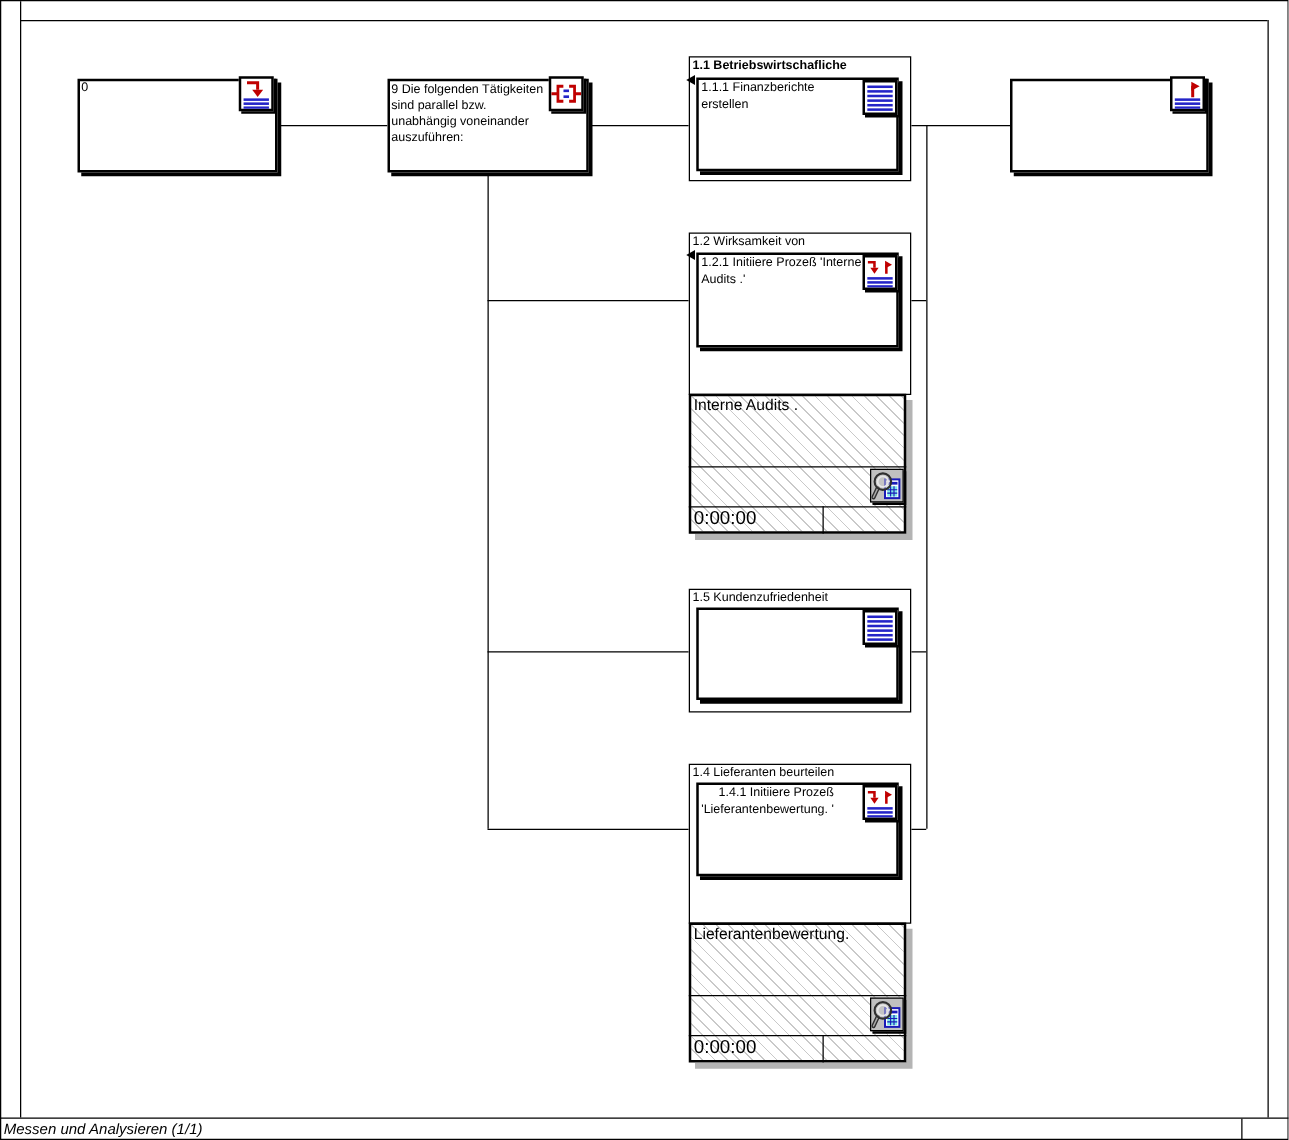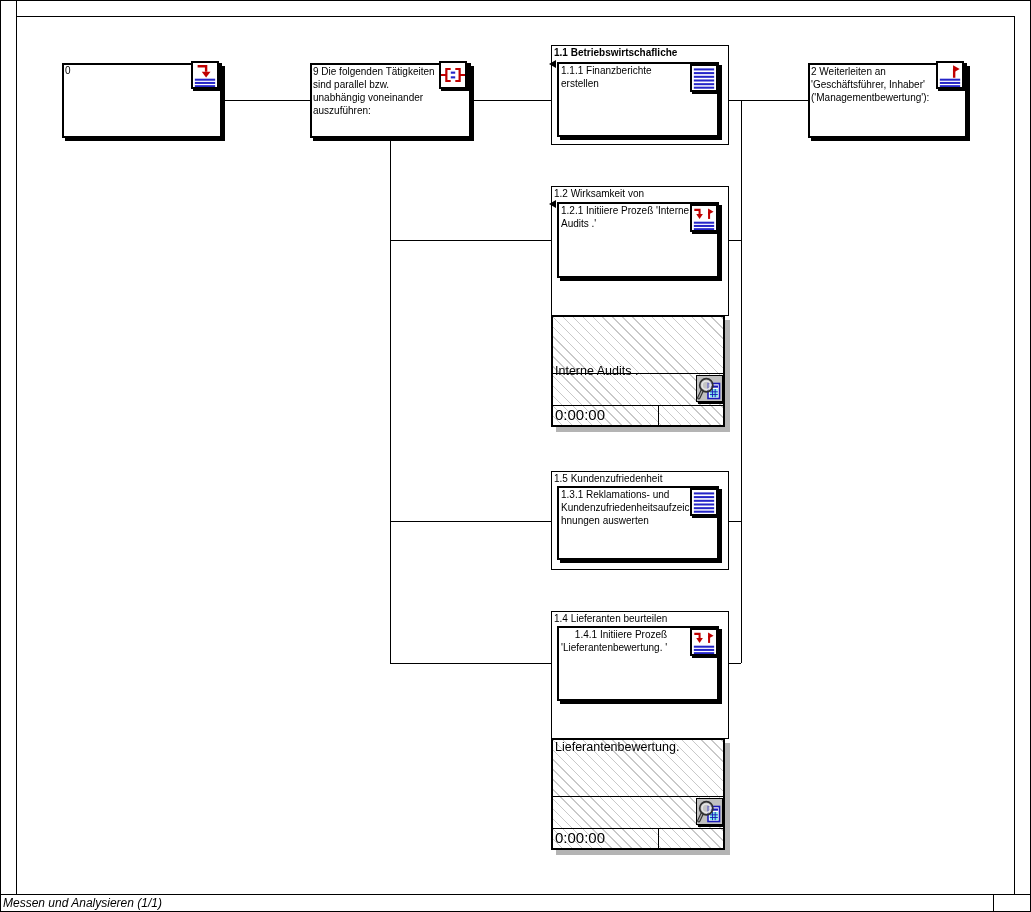--- a/index.html
+++ b/index.html
@@ -50,21 +50,21 @@
 
   <div class="abs group" style="left:551px;top:45px;width:178px;height:100px;"></div>
   <div class="abs group" style="left:551px;top:186px;width:178px;height:130px;"></div>
   <div class="abs group" style="left:551px;top:471px;width:178px;height:99px;"></div>
   <div class="abs group" style="left:551px;top:611px;width:178px;height:128px;"></div>
 
   <div class="abs hatch" style="left:551px;top:315px;width:174px;height:112px;"></div>
   <div class="abs hdiv" style="left:551px;top:373px;width:174px;height:1px;"></div>
   <div class="abs hdiv" style="left:551px;top:405px;width:174px;height:1px;"></div>
   <div class="abs hdiv" style="left:658px;top:405px;width:1px;height:22px;"></div>
-  <div class="abs stitle" style="left:555px;top:317px;margin-top:47px;">Interne Audits .</div>
+  <div class="abs stitle" style="left:555px;top:317px;">Interne Audits .</div>
   <div class="abs sdur" style="left:555px;top:408px;">0:00:00</div>
   <div class="abs mag" style="left:696px;top:375px;">
       <svg viewBox="0 0 25 25">
         <rect x="11" y="7.5" width="11.5" height="15" fill="#ffffff" stroke="#1a1ab8" stroke-width="1.6"></rect>
         <rect x="12.5" y="9.5" width="8.5" height="2.2" fill="#1a1ab8"></rect>
         <rect x="12.8" y="13" width="8" height="8.2" fill="#7fe9e9"></rect>
         <path d="M12.8 15.8 H20.8 M12.8 18.5 H20.8 M15.5 13 V21.2 M18.2 13 V21.2" stroke="#1a1ab8" stroke-width="0.9" fill="none"></path>
         <line x1="5.2" y1="14.5" x2="1.8" y2="21.8" stroke="#303030" stroke-width="3.4" stroke-linecap="round"></line>
         <line x1="5.2" y1="14.5" x2="1.8" y2="21.8" stroke="#a8a8a8" stroke-width="1.2" stroke-linecap="round"></line>
         <circle cx="9.3" cy="9.3" r="6.6" fill="#c8c8c8" fill-opacity="0.55" stroke="#303030" stroke-width="1.7"></circle>
@@ -115,23 +115,20 @@
 auszuführen:</div>
   <div class="abs icon" style="left:439px;top:61px;">
       <svg viewBox="0 0 26 26">
         <path d="M0 13 H5.5 M10.5 6.5 H5.8 V19.5 H10.5 M15.5 6.5 H20.2 V19.5 H15.5 M20.5 13 H26" fill="none" stroke="#c00000" stroke-width="2.4"></path>
         <rect x="10.6" y="9.3" width="4.8" height="2.3" fill="#2424c8"></rect>
         <rect x="10.6" y="14.4" width="4.8" height="2.3" fill="#2424c8"></rect>
       </svg>
     </div>
 
   <div class="abs wbox" style="left:808px;top:63px;width:159px;height:75px;"></div>
-  <div class="abs btext" style="left:811px;top:65px;">2 Weiterleiten an
-'Geschäftsführer, Inhaber'
-('Managementbewertung'):</div>
   <div class="abs icon" style="left:936px;top:61px;">
       <svg viewBox="0 0 26 26">
         <path d="M17.5 16 V6" fill="none" stroke="#c00000" stroke-width="2.6"></path>
         <path d="M16.3 2.5 L23.5 6.5 L16.3 10.5 Z" fill="#c00000"></path>
         <rect x="2" y="17" width="22" height="2.2" fill="#2424c8"></rect>
         <rect x="2" y="20.5" width="22" height="2.2" fill="#2424c8"></rect>
         <rect x="2" y="24" width="22" height="2.2" fill="#2424c8"></rect>
       </svg>
     </div>
 
@@ -162,23 +159,20 @@
         <path d="M4.6 8.8 H11.8 L8.2 14 Z" fill="#c00000"></path>
         <path d="M18.5 14 V6.5" fill="none" stroke="#c00000" stroke-width="2.2"></path>
         <path d="M17.4 2.8 L23.4 6.2 L17.4 9.6 Z" fill="#c00000"></path>
         <rect x="2" y="17" width="22" height="2.2" fill="#2424c8"></rect>
         <rect x="2" y="20.5" width="22" height="2.2" fill="#2424c8"></rect>
         <rect x="2" y="24" width="22" height="2.2" fill="#2424c8"></rect>
       </svg>
     </div>
 
   <div class="abs wbox" style="left:557px;top:486px;width:162px;height:74px;"></div>
-  <div class="abs btext" style="left:561px;top:488px;">1.3.1 Reklamations- und
-Kundenzufriedenheitsaufzeic
-hnungen auswerten</div>
   <div class="abs icon" style="left:690px;top:488px;">
       <svg viewBox="0 0 26 26">
         <g fill="#2424c8">
           <rect x="2" y="2.6" width="22" height="2.2"></rect>
           <rect x="2" y="6.6" width="22" height="2.2"></rect>
           <rect x="2" y="10.6" width="22" height="2.2"></rect>
           <rect x="2" y="14.6" width="22" height="2.2"></rect>
           <rect x="2" y="18.6" width="22" height="2.2"></rect>
           <rect x="2" y="22.4" width="22" height="2.2"></rect>
         </g>

